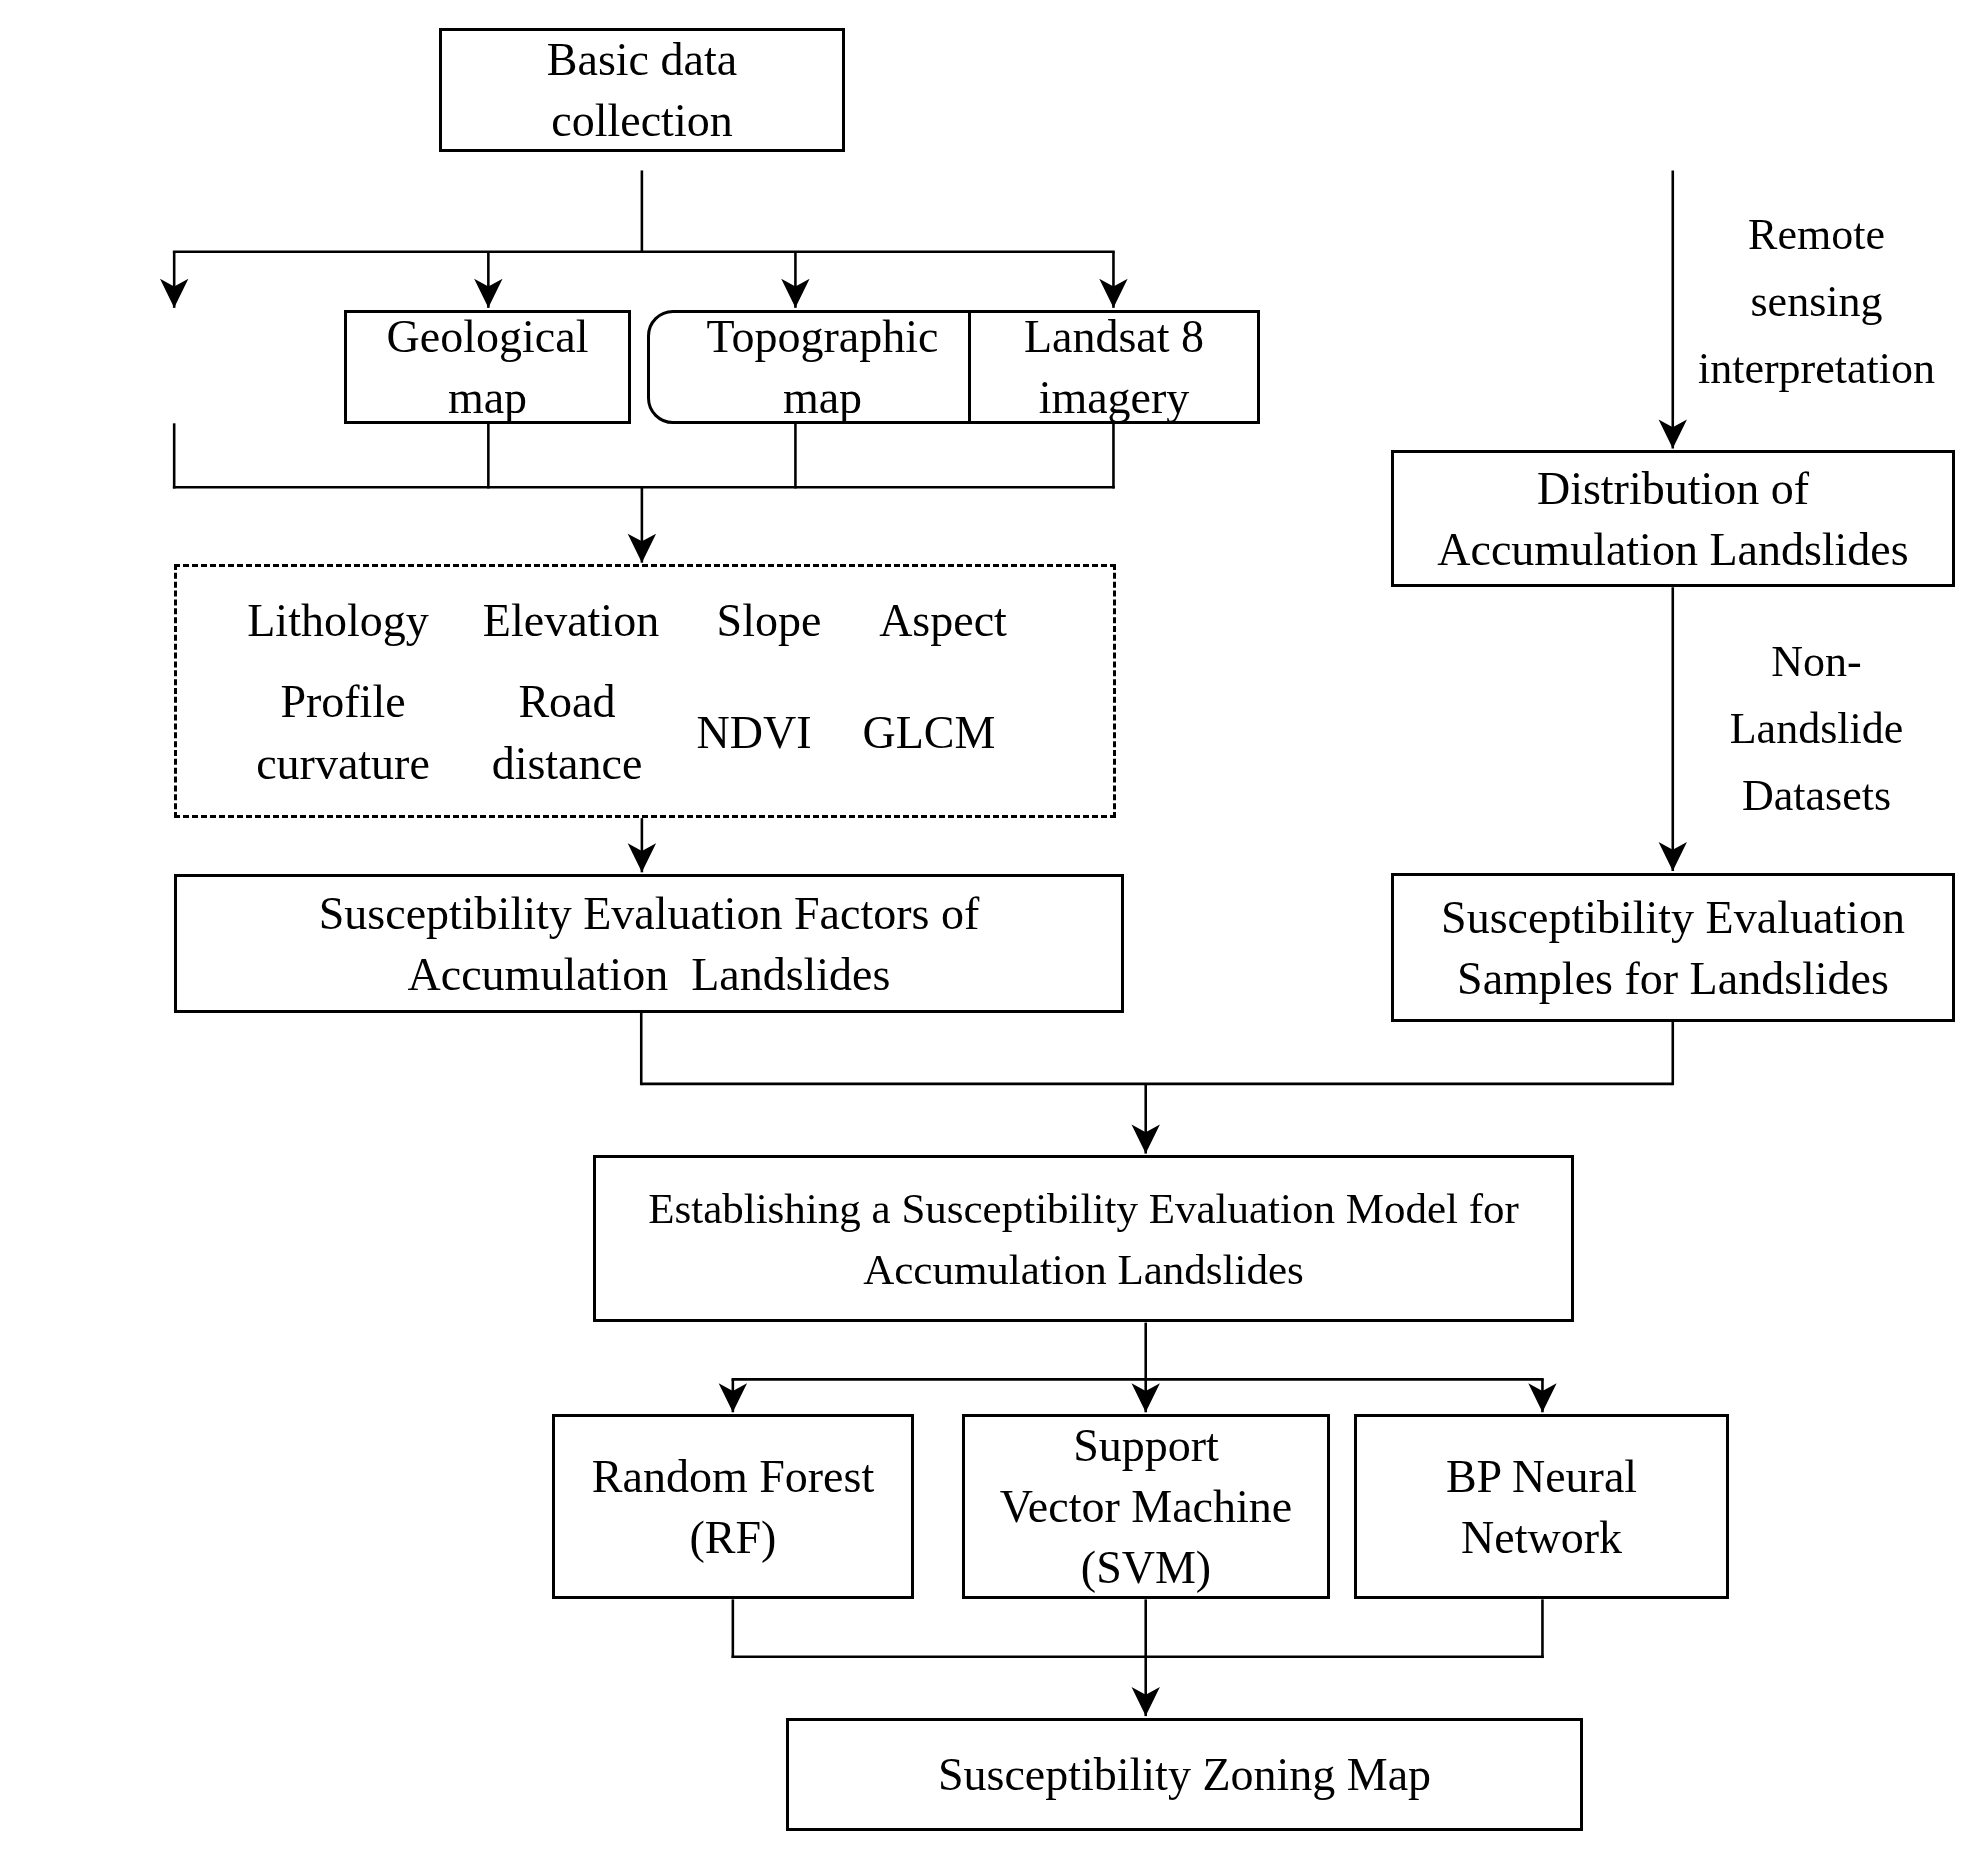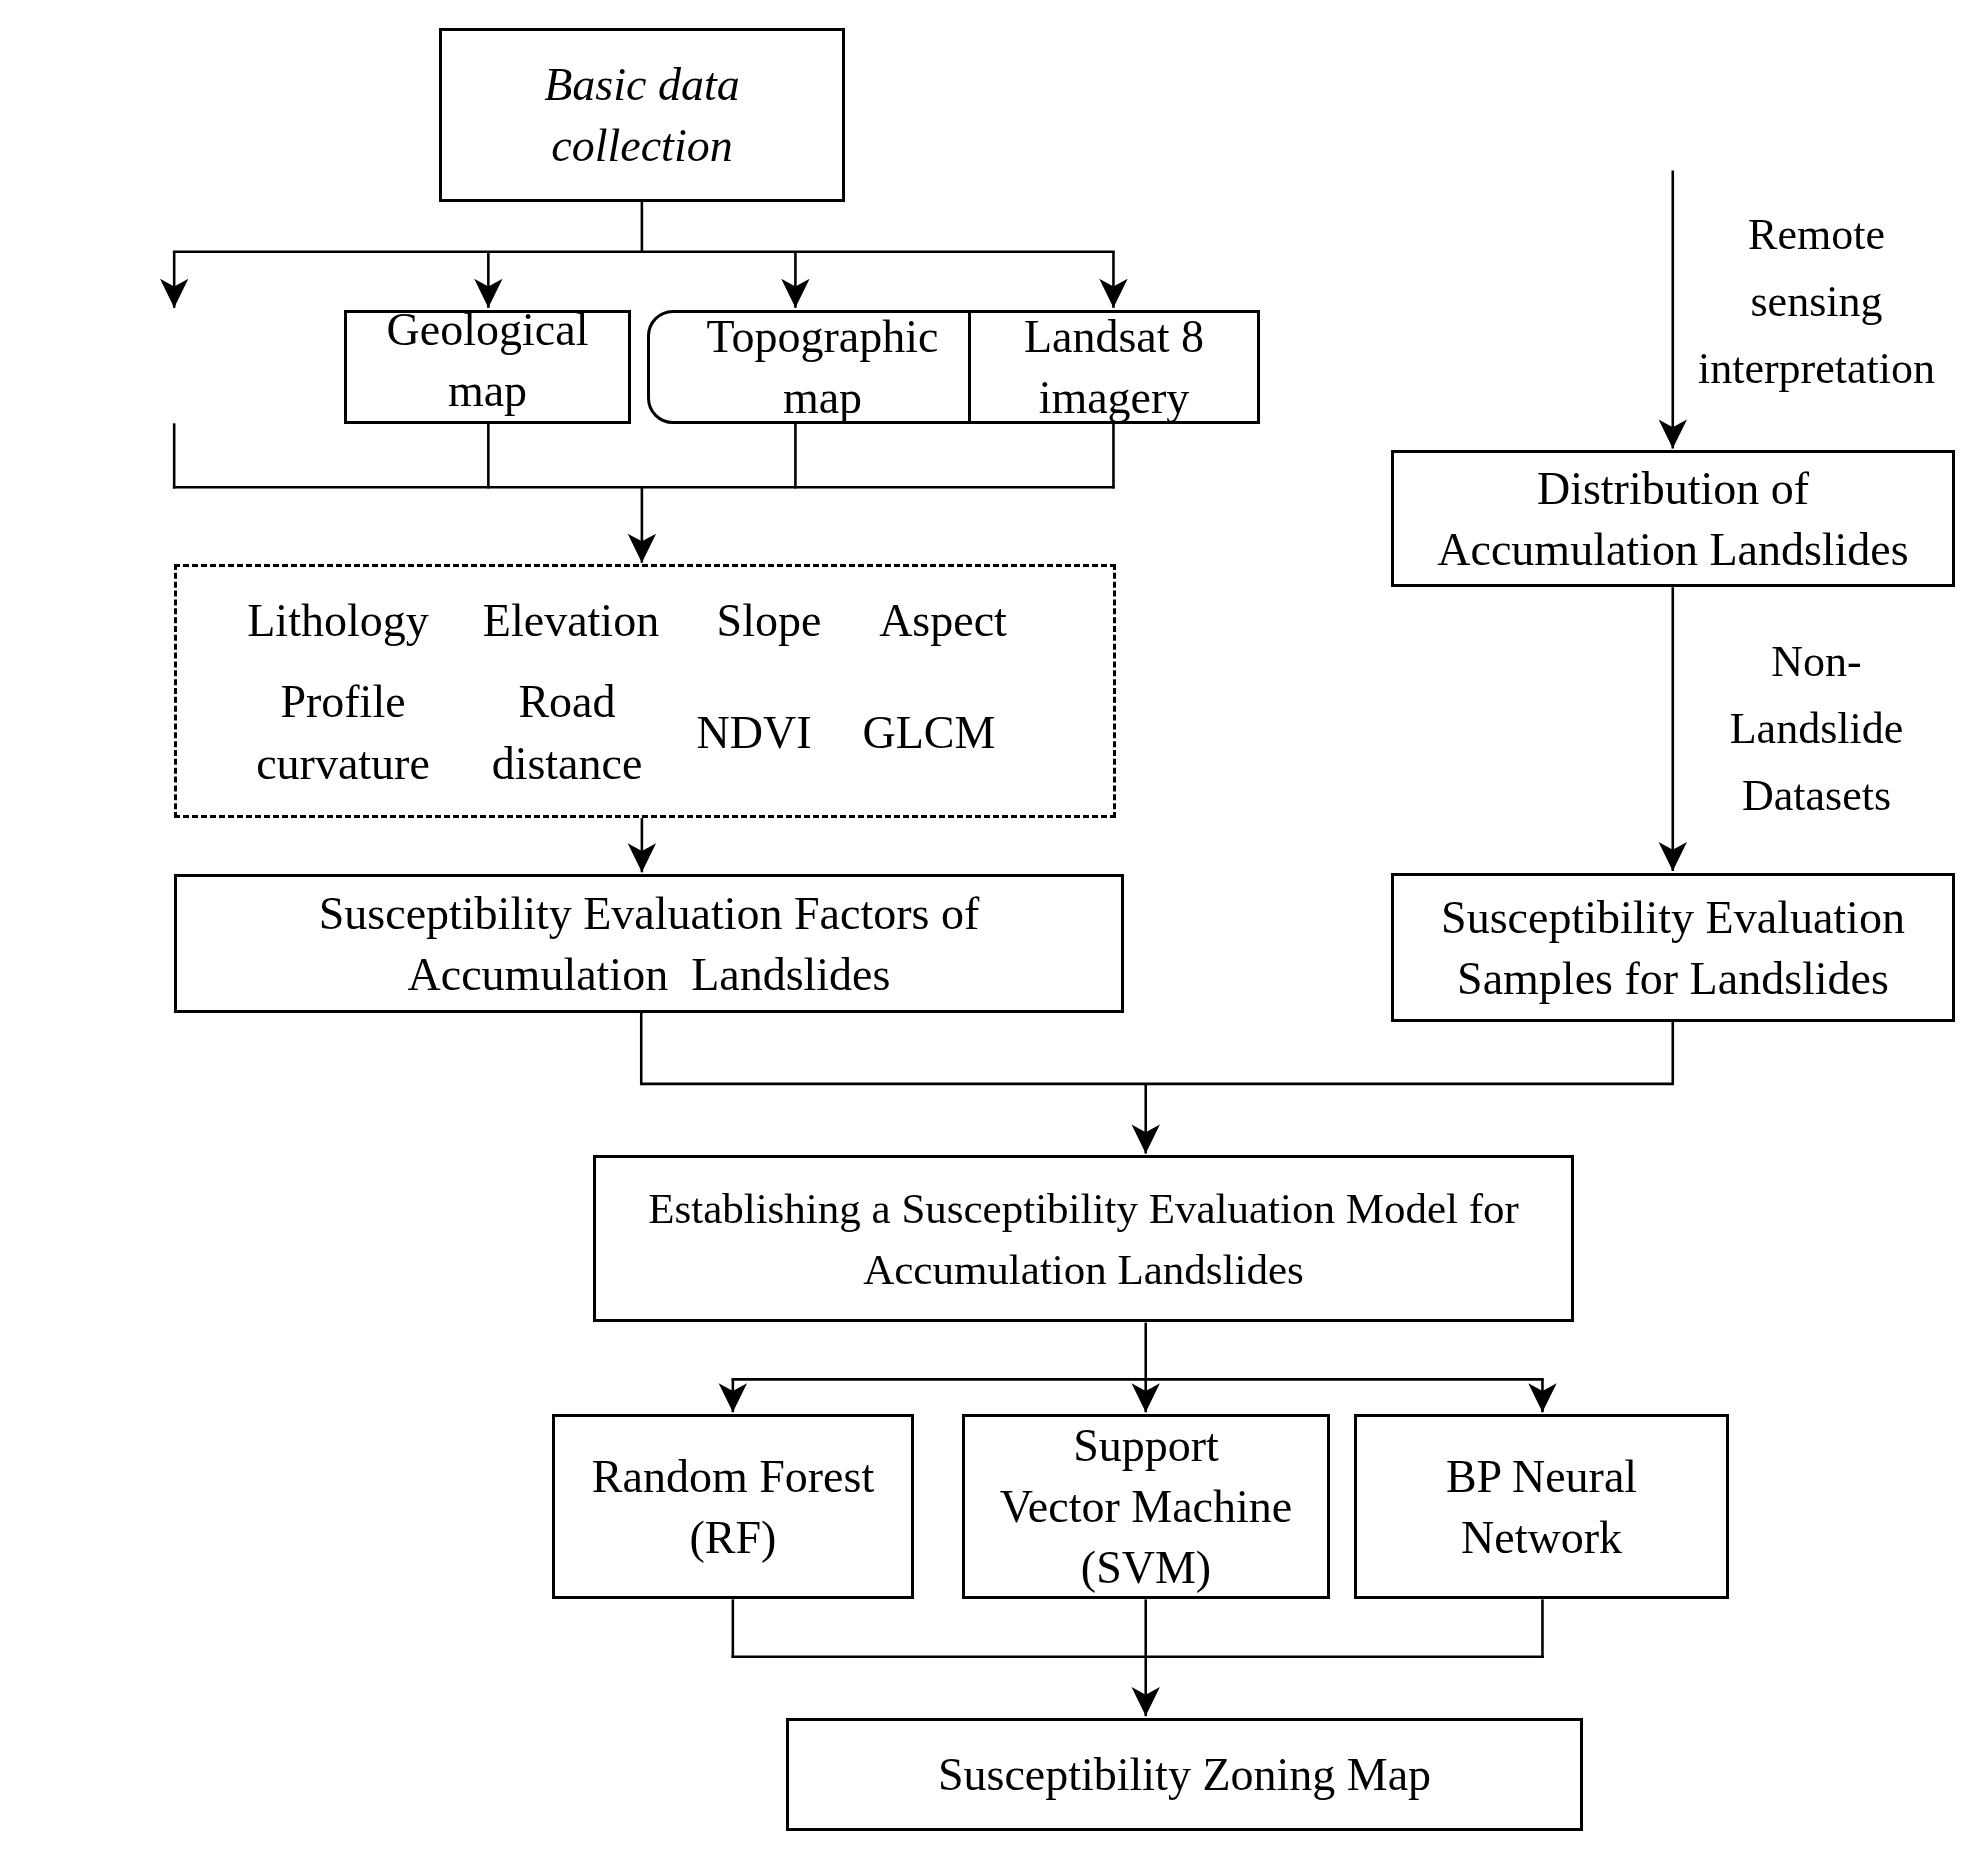--- a/index.html
+++ b/index.html
@@ -49,24 +49,24 @@
     line-height: 67px;
     text-align: center;
   }
   .factor-word {
     position: absolute;
     transform: translate(-50%, -50%);
     font-size: 46px;
     line-height: 62px;
   }
   
-  .node-basic        { left:  439px; top:   28px; width:  406px; height: 174px; font-style: italic; }
+  .node-basic        { left:  439px; top:   28px; width:  406px; height: 124px; }
   .node-google       { left: 1399px; top:   28px; width:  544px; height: 142px; }
   .node-survey       { left:   31px; top:  311px; width:  287px; height: 112px; }
-  .node-geological   { left:  344px; top:  310px; width:  287px; height: 114px; align-items: flex-end; }
+  .node-geological   { left:  344px; top:  310px; width:  287px; height: 114px; }
   .node-topographic  { left: 647px; top:  310px; width:  351px; height: 114px; border-radius: 26px; }
   .node-landsat      { left: 968px; top:  310px; width:  292px; height: 114px; }
   .node-factorgroup  { left:  174px; top:  564px; width: 942px; height: 254px; }
   .node-factors      { left:  166px; top: 874px; width: 950px; height: 139px; margin-left: 8px; }
   .node-distribution { left: 1391px; top:  450px; width:  564px; height: 137px; }
   .node-samples      { left: 1391px; top: 873px; width:  564px; height: 149px; }
   .node-establishing { left:  593px; top: 1155px; width: 981px; height: 167px; }
   .node-rf           { left:  552px; top: 1414px; width:  362px; height: 185px; }
   .node-svm          { left: 962px; top: 1414px; width:  368px; height: 185px; }
   .node-bp           { left: 1354px; top: 1414px; width:  375px; height: 185px; }

